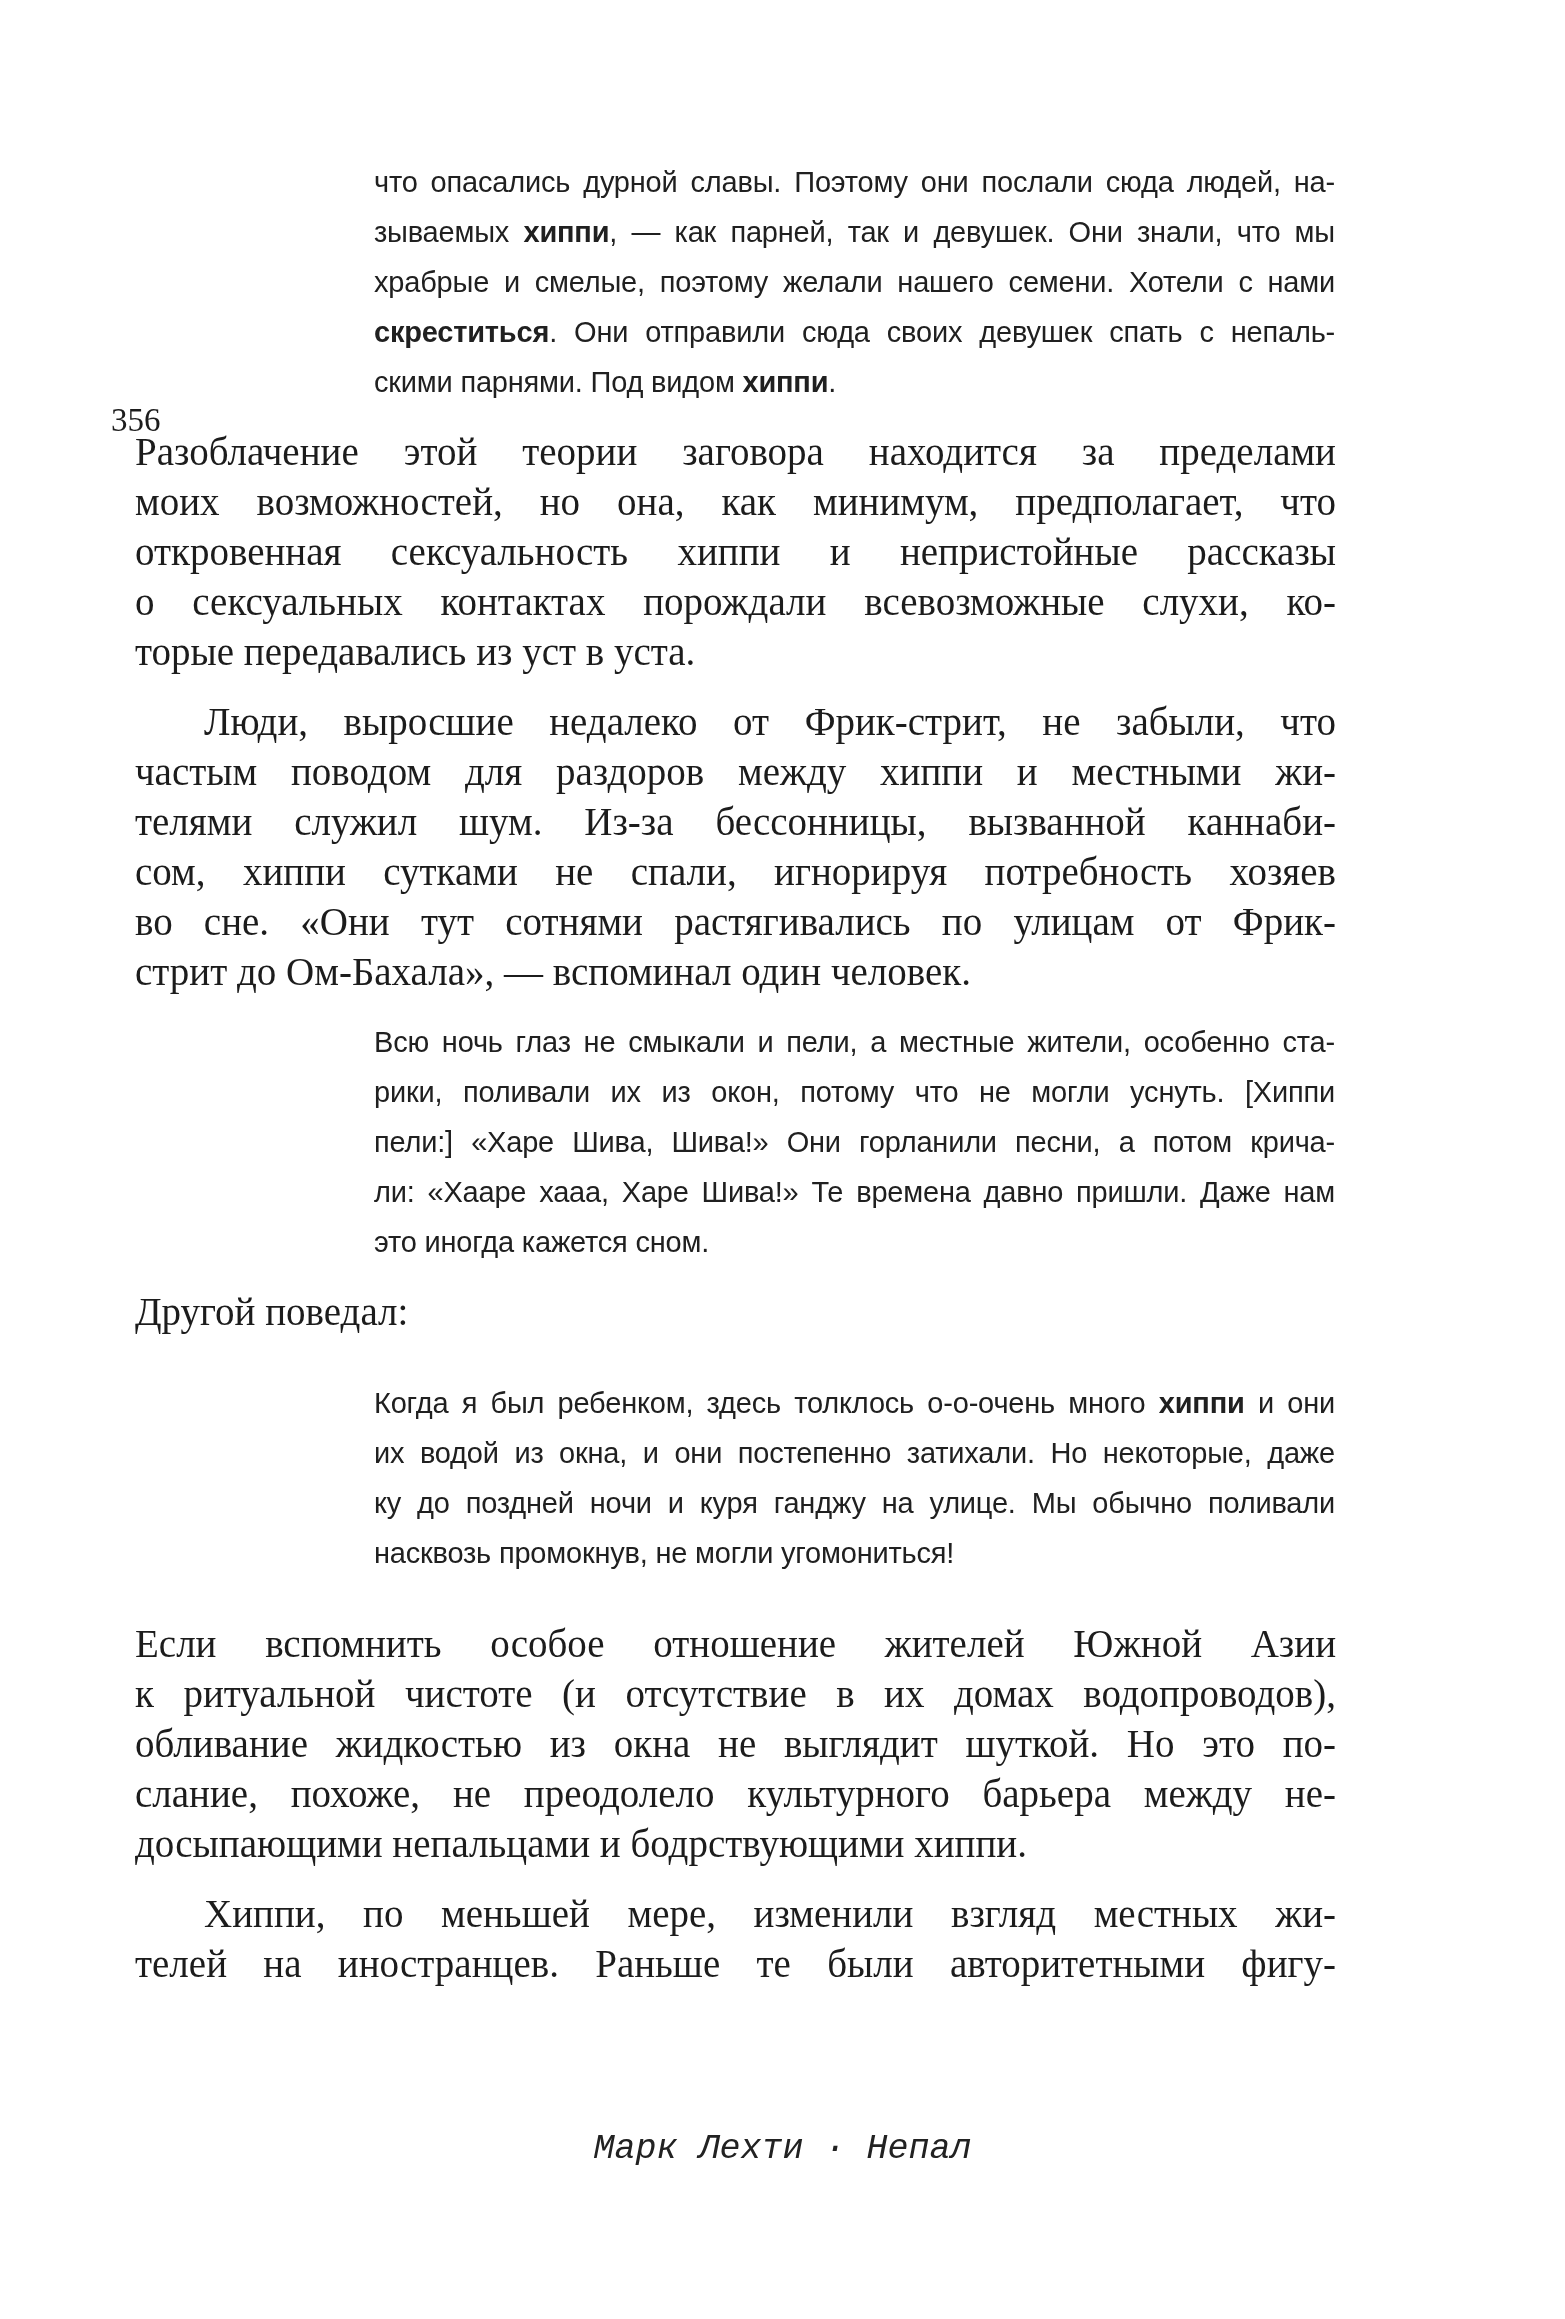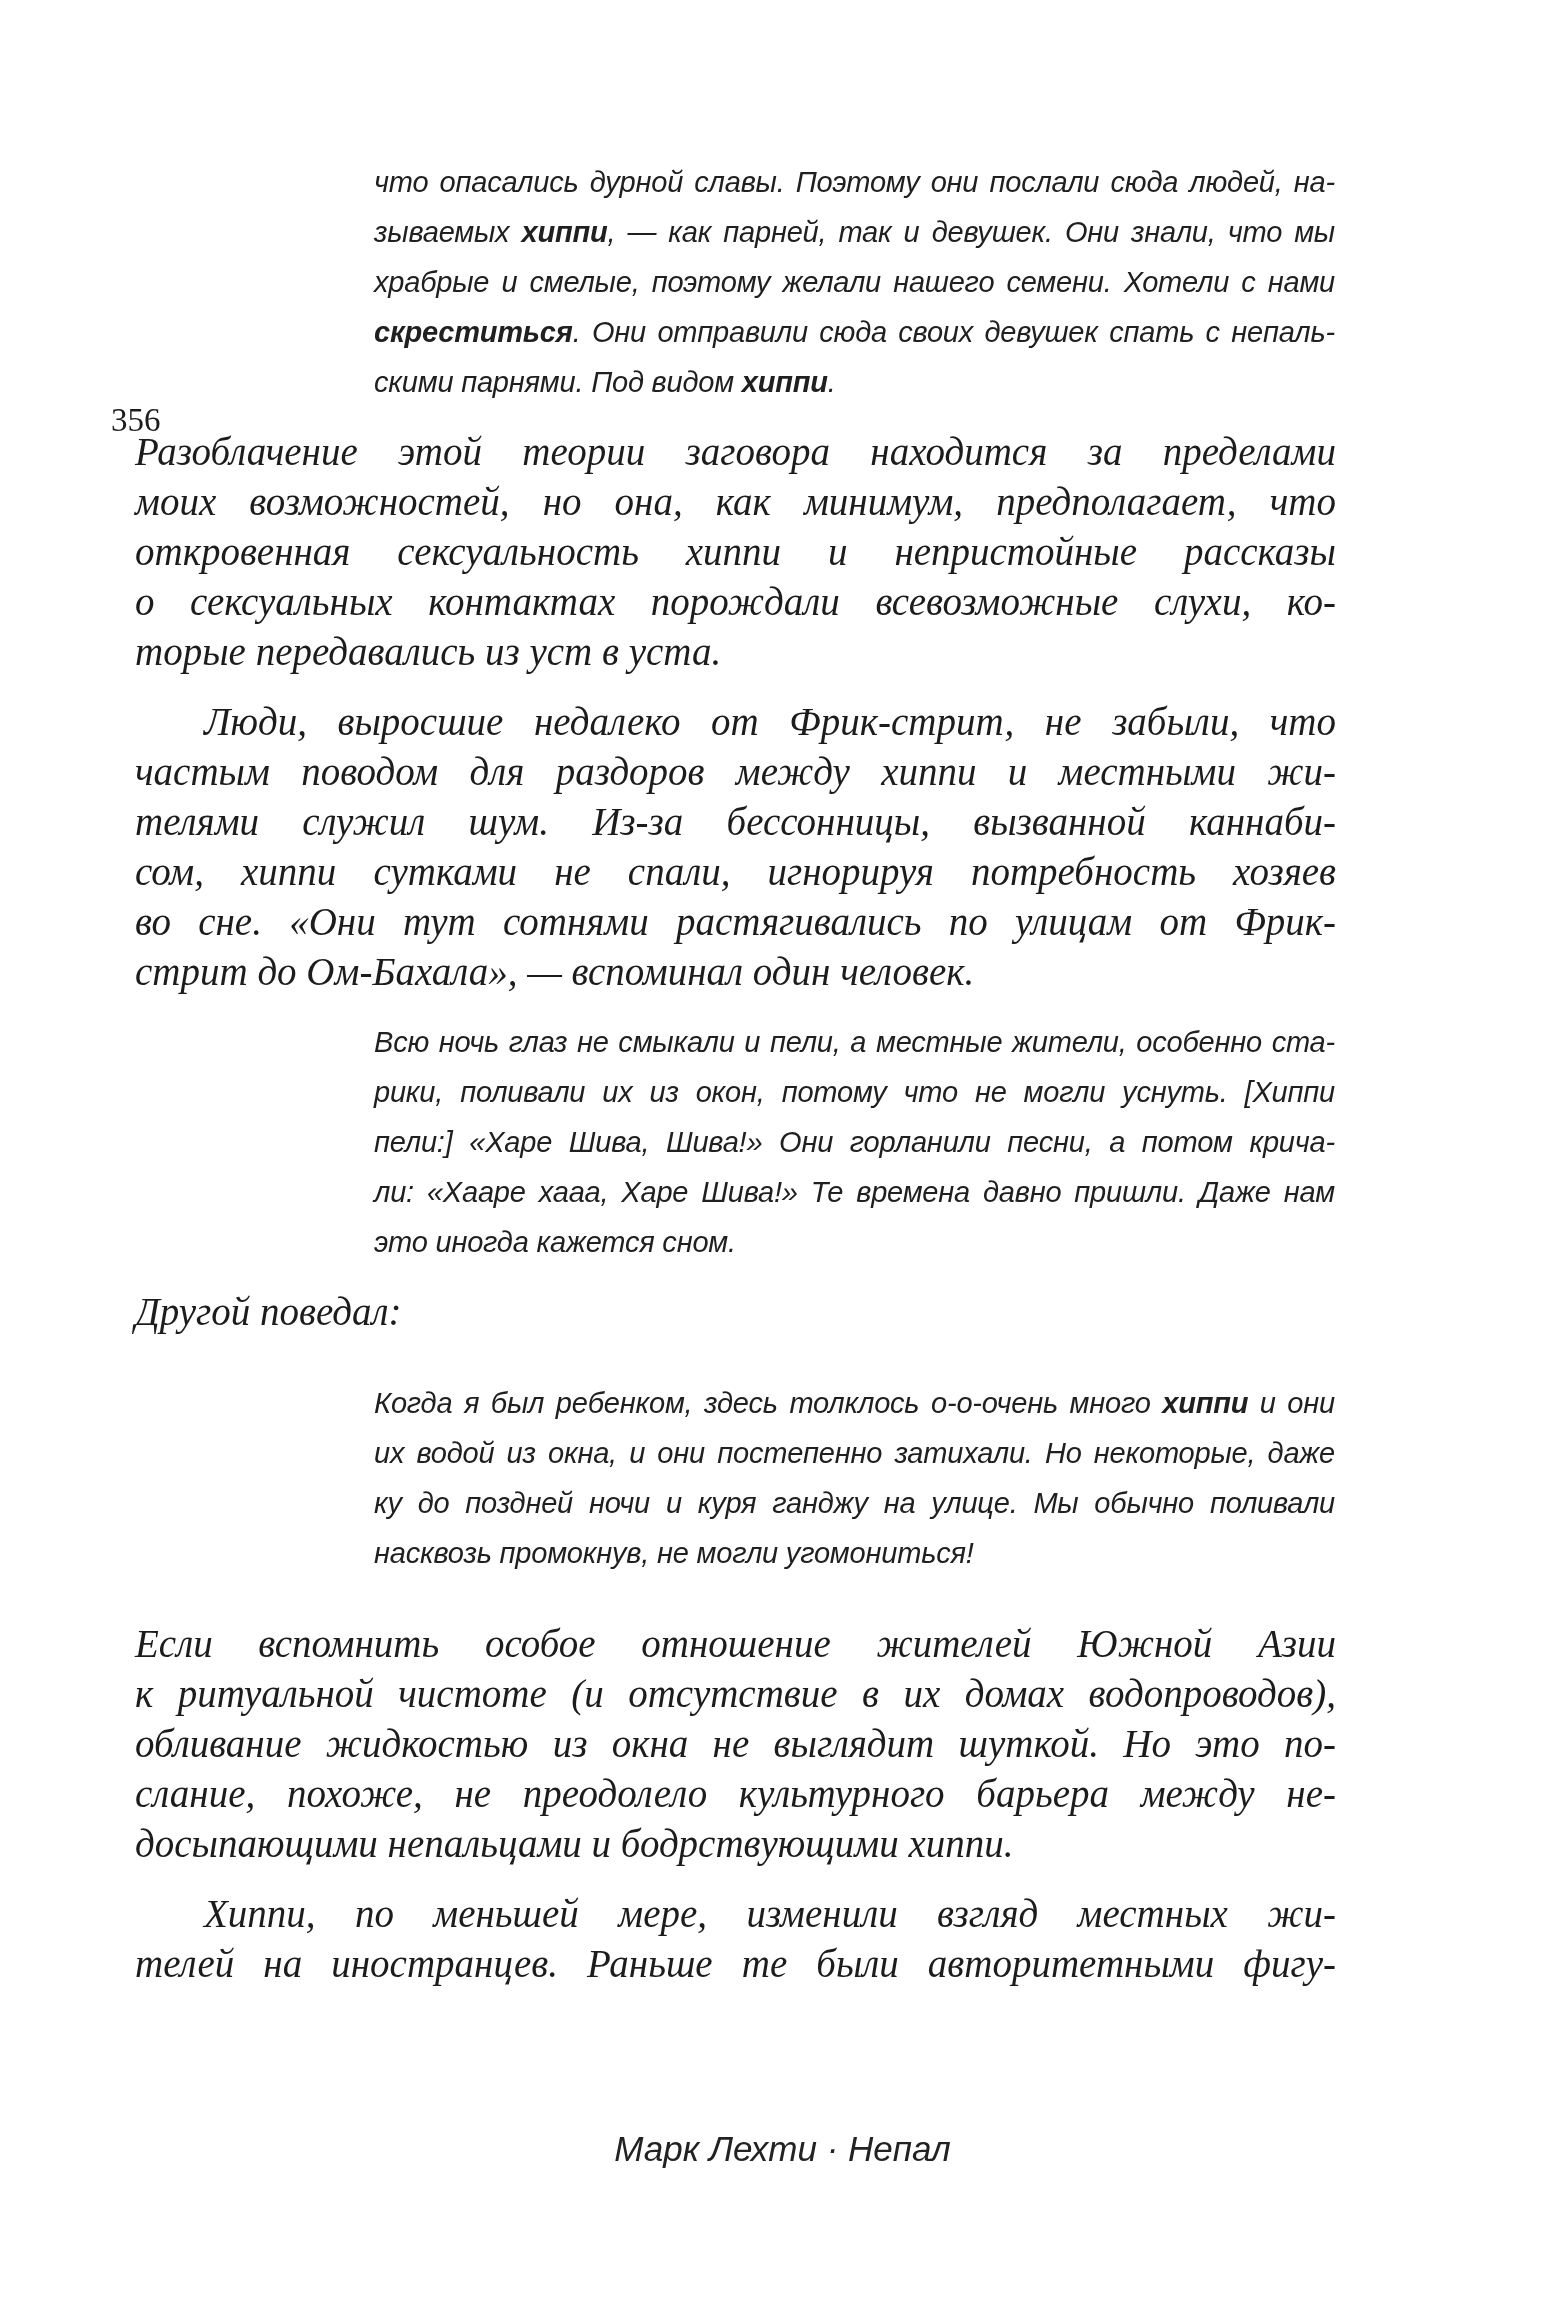--- a/index.html
+++ b/index.html
@@ -39,31 +39,31 @@
     margin-left: 239px;
     width: 961px;
     font-family: "Liberation Sans", sans-serif;
     font-size: 29px;
     line-height: 50px;
     letter-spacing: -0.2px;
     color: #202020;
   }
   .gap-md { margin-top: 20px; }
   .gap-lg { margin-top: 41px; }
-  .tline { text-align: justify; text-align-last: justify; font-style: italic; }
+  .tline { text-align: justify; text-align-last: justify; }
   .tline.last { text-align-last: left; }
   .para.indent .tline:first-child { text-indent: 69px; }
   .b { font-weight: bold; }
   .footer {
     position: absolute;
     left: 0;
     top: 2129px;
     width: 1565px;
     text-align: center;
-    font-family: Liberation Sans, sans-serif;
+    font-family: Liberation Mono, monospace;
     font-style: italic;
     font-size: 35px;
     color: #222222;
   }
 </style>
 </head>
 <body>
 
 <div class="page">
   <div class="page-number">356</div>

